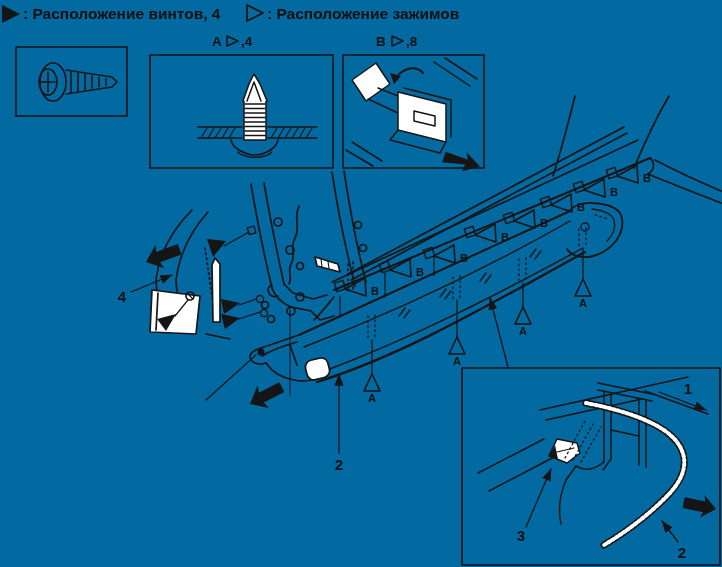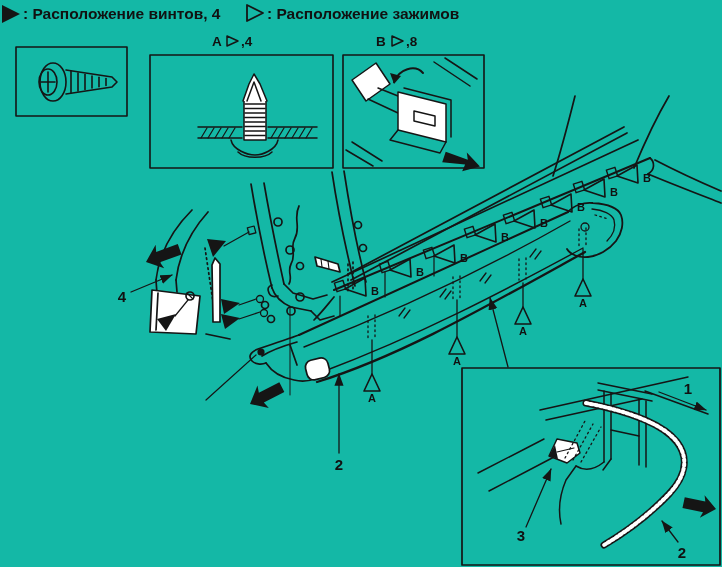--- a/index.html
+++ b/index.html
@@ -1,16 +1,16 @@
 <!DOCTYPE html>
 <html><head>
 <meta charset="utf-8">
 <style>
   html,body{margin:0;padding:0;background:#e8e8e8;}
-  .stage{position:relative;width:722px;height:567px;background:#14b8a6;overflow:hidden;
+  .stage{position:relative;width:722px;height:567px;background:#0369a1;overflow:hidden;
          font-family:"Liberation Sans",sans-serif;}
   svg{position:absolute;left:0;top:0;}
   .ink{stroke:#151515;fill:none;stroke-linecap:round;stroke-linejoin:round;}
   .fillink{fill:#151515;stroke:none;}
   .dot{stroke-dasharray:1.6 3.4;}
   text{fill:#111;font-family:"Liberation Sans","DejaVu Sans",sans-serif;font-weight:bold;}
   .t-legend{font-size:15.5px;}
   .t-detail{font-size:13.5px;}
   .t-part{font-size:15px;}
   .t-mark{font-size:11px;}

